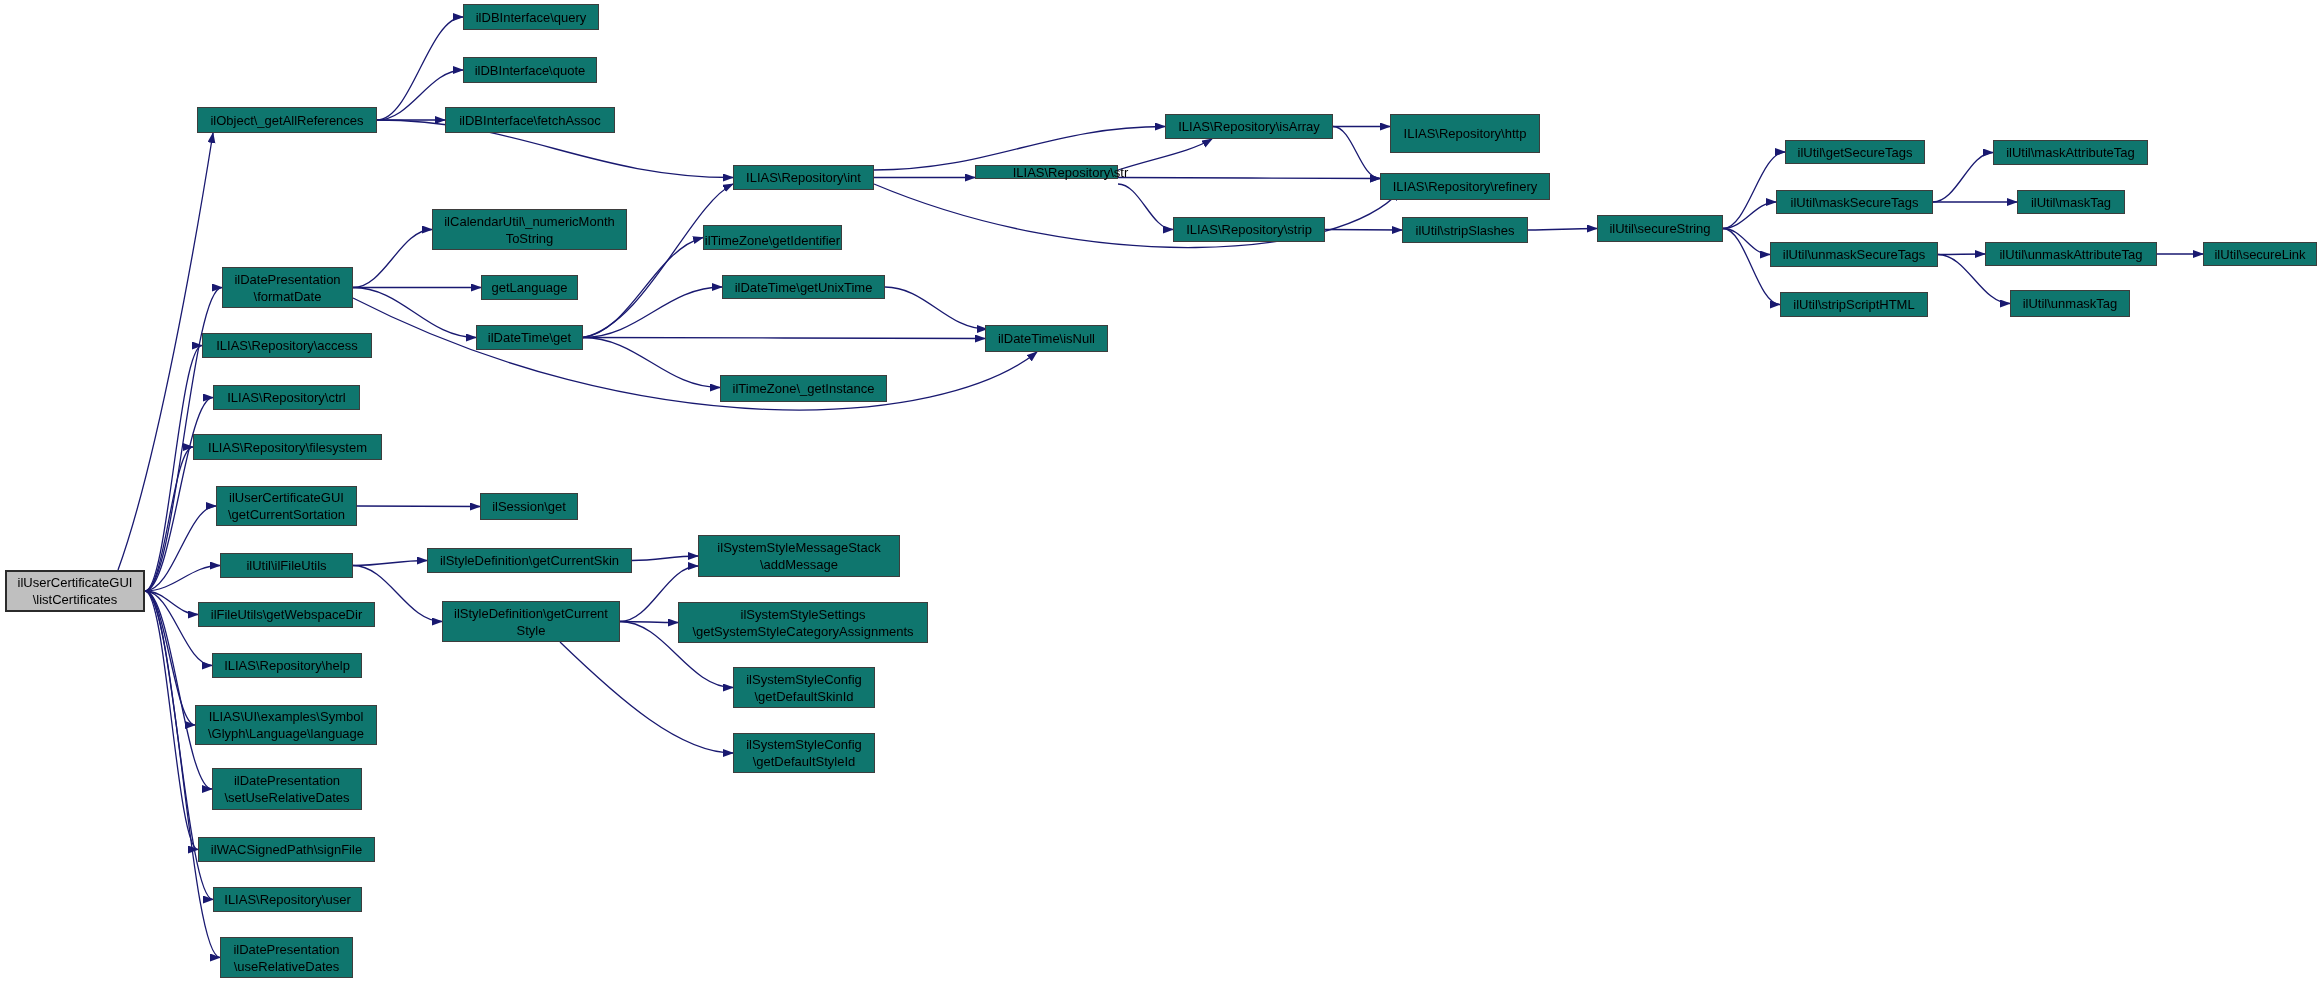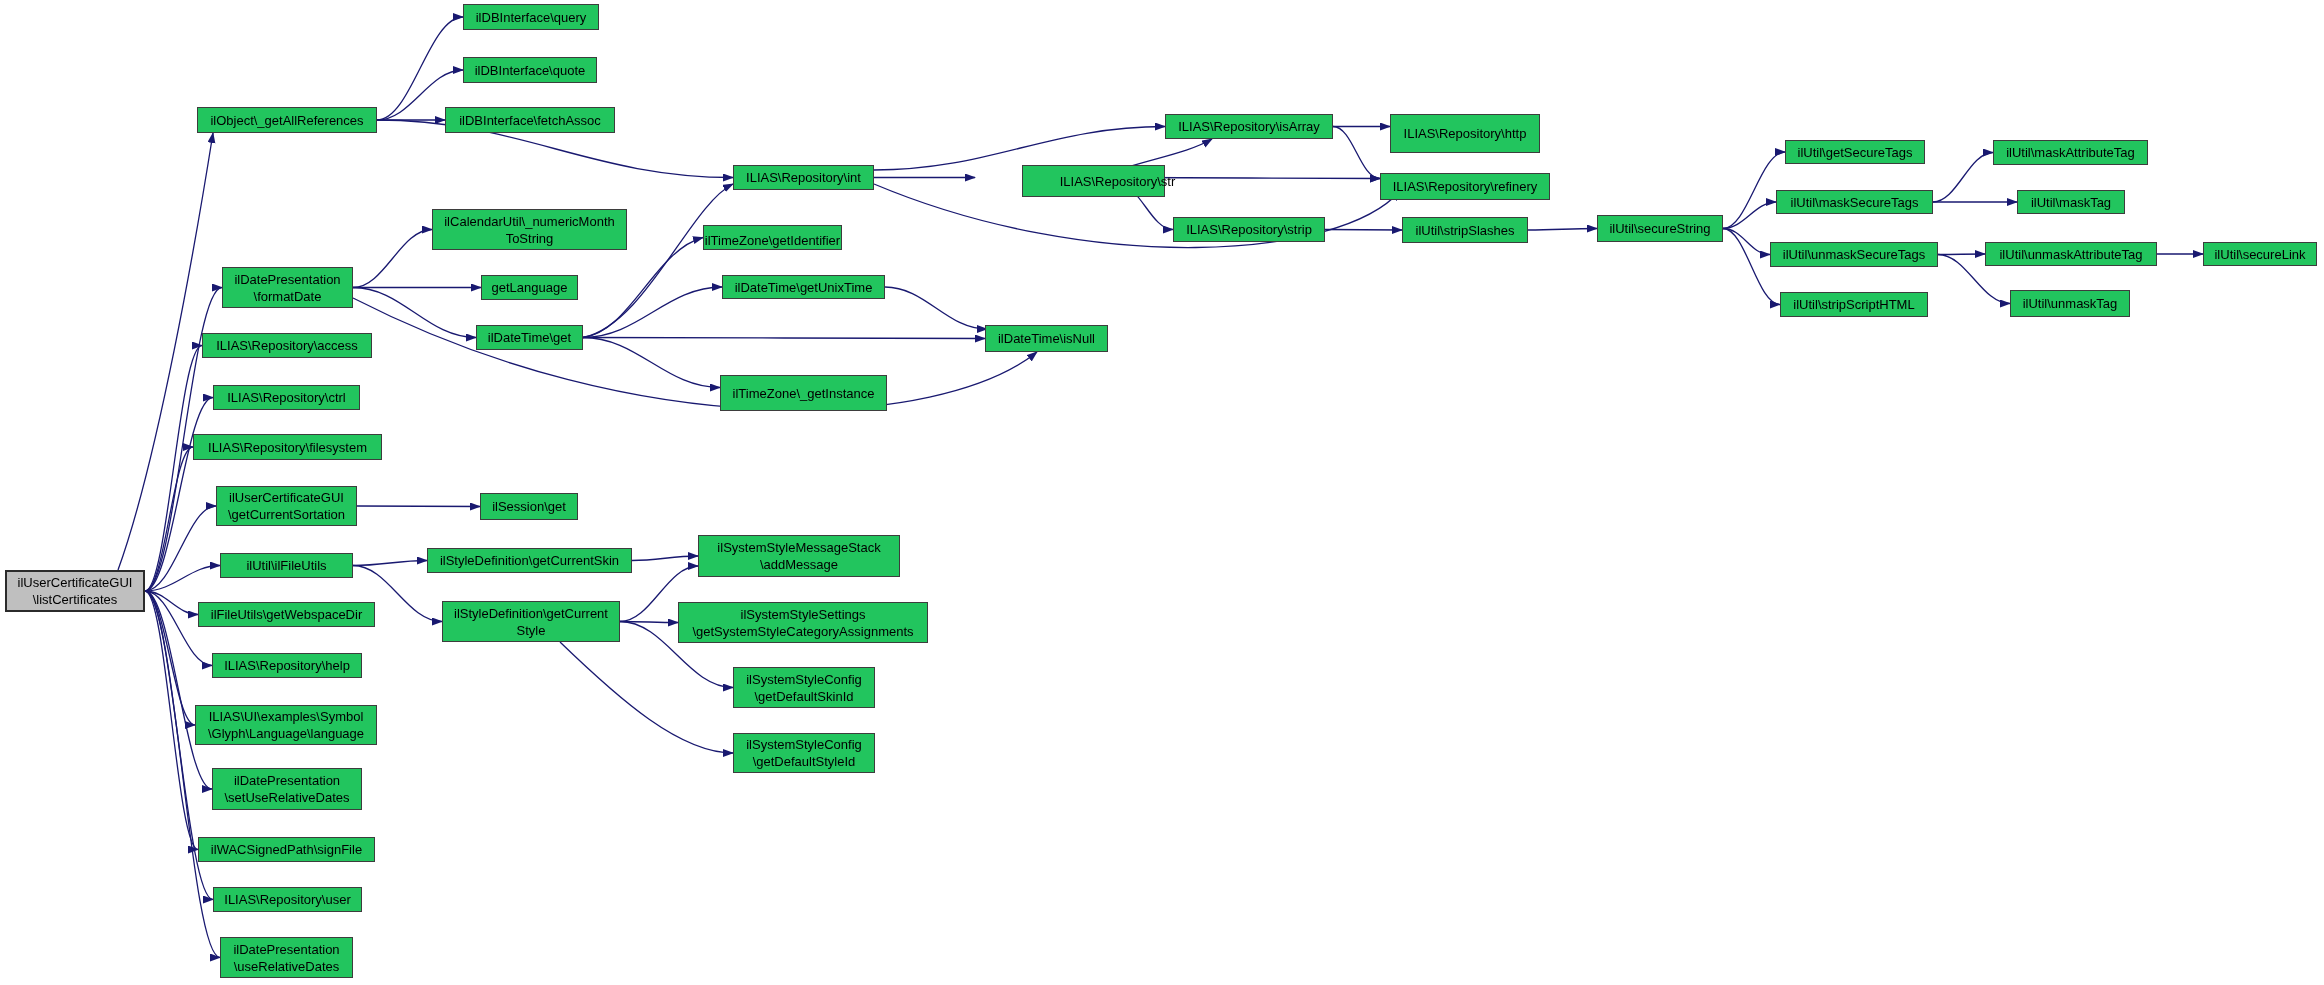--- a/index.html
+++ b/index.html
@@ -7,21 +7,21 @@
     position:relative;
     width:2324px;height:985px;
     background:#ffffff;
     font-family:"Liberation Sans", sans-serif;
     overflow:hidden;
   }
   #edge-layer{position:absolute;left:0;top:0;width:2324px;height:985px;}
   .node{
     position:absolute;
     box-sizing:border-box;
-    background:#22c55e;
+    background:#0f766e;
     border:1px solid #3d3d3d;
     display:flex;
     flex-direction:column;
     align-items:center;
     justify-content:center;
     font-size:13px;
     line-height:17px;
     color:#000000;
     white-space:nowrap;
     z-index:2;
@@ -114,21 +114,21 @@
     </div>
     <div class="node" style="left: 463px; top: 57px; width: 134px; height: 26px;">
       <div>ilDBInterface\quote</div>
     </div>
     <div class="node" style="left: 445px; top: 107px; width: 170px; height: 26px;">
       <div>ilDBInterface\fetchAssoc</div>
     </div>
     <div class="node" style="left: 733px; top: 165px; width: 141px; height: 25px;">
       <div>ILIAS\Repository\int</div>
     </div>
-    <div class="node" style="left: 1022px; top: 165px; width: 143px; height: 32px; padding-left: 48px;">
+    <div class="node" style="left: 975px; top: 165px; width: 143px; height: 14px; padding-left: 48px;">
       <div>ILIAS\Repository\str</div>
     </div>
     <div class="node" style="left: 1165px; top: 114px; width: 168px; height: 25px;">
       <div>ILIAS\Repository\isArray</div>
     </div>
     <div class="node" style="left: 1390px; top: 114px; width: 150px; height: 39px;">
       <div>ILIAS\Repository\http</div>
     </div>
     <div class="node" style="left: 1380px; top: 165px; width: 170px; height: 27px; margin-top: 8px;">
       <div>ILIAS\Repository\refinery</div>
@@ -185,21 +185,21 @@
     </div>
     <div class="node" style="left: 703px; top: 225px; width: 139px; height: 25px; justify-content: flex-end;">
       <div>ilTimeZone\getIdentifier</div>
     </div>
     <div class="node" style="left: 722px; top: 275px; width: 163px; height: 24px;">
       <div>ilDateTime\getUnixTime</div>
     </div>
     <div class="node" style="left: 985px; top: 325px; width: 123px; height: 27px;">
       <div>ilDateTime\isNull</div>
     </div>
-    <div class="node" style="left: 720px; top: 375px; width: 167px; height: 36px;">
+    <div class="node" style="left: 720px; top: 375px; width: 167px; height: 27px;">
       <div>ilTimeZone\_getInstance</div>
     </div>
     <div class="node" style="left: 202px; top: 333px; width: 170px; height: 25px;">
       <div>ILIAS\Repository\access</div>
     </div>
     <div class="node" style="left: 213px; top: 385px; width: 147px; height: 25px;">
       <div>ILIAS\Repository\ctrl</div>
     </div>
     <div class="node" style="left: 193px; top: 434px; width: 189px; height: 26px;">
       <div>ILIAS\Repository\filesystem</div>

